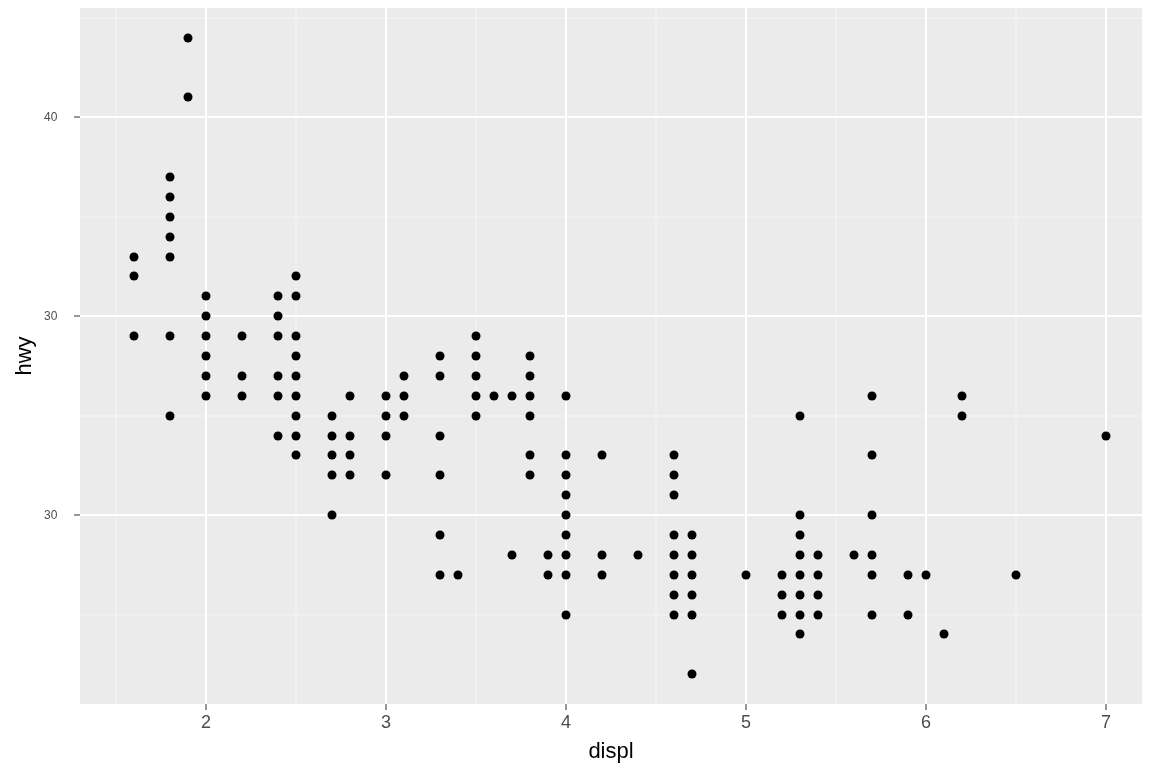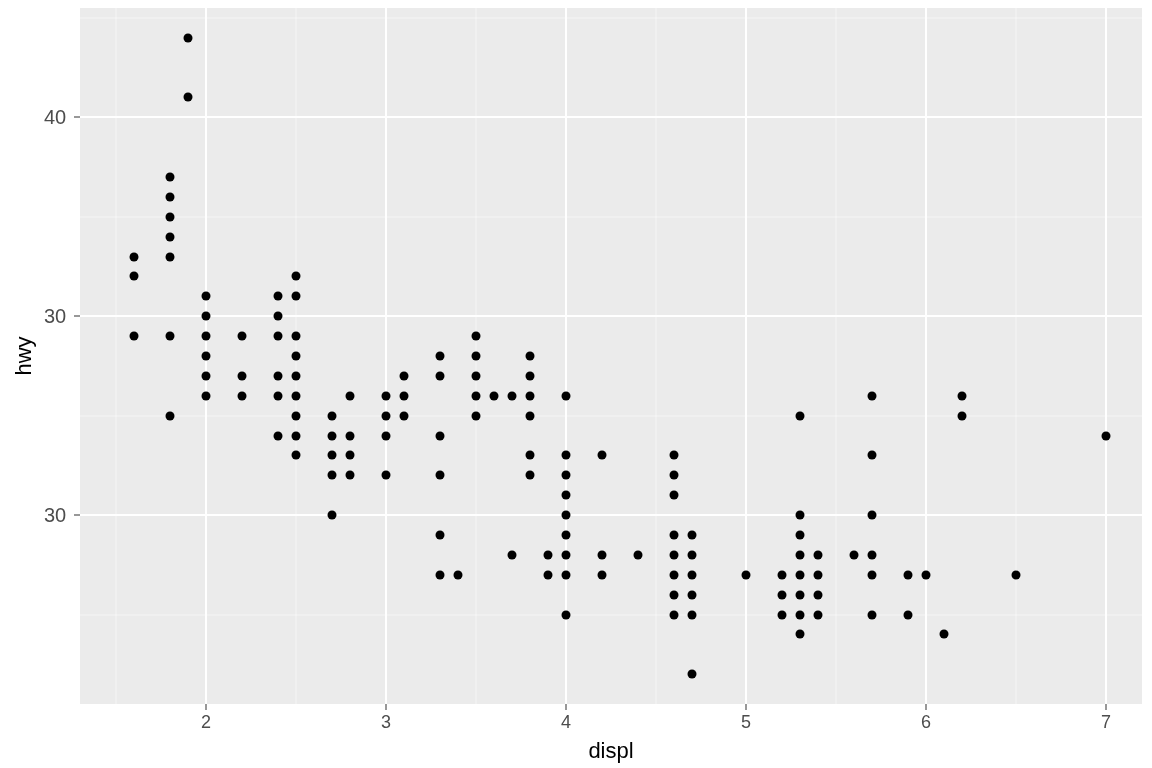--- a/index.html
+++ b/index.html
@@ -40,21 +40,21 @@
   .tick-mark-x { width: 1px; height: 6px; transform: translateX(-0.5px); }
   .tick-mark-y { width: 6px; height: 1px; transform: translateY(-0.5px); }
   .tick-label-x {
     position: absolute;
     font-size: 18px;
     transform: translateX(-50%);
     color: #4d4d4d;
   }
   .tick-label-y {
     position: absolute;
-    font-size: 20px;
+    font-size: 12px;
     transform: translateY(-50%);
     text-align: center;
     color: #4d4d4d;
   }
   .axis-title-x {
     position: absolute;
     font-size: 22px;
     transform: translateX(-50%);
     color: #000000;
   }

